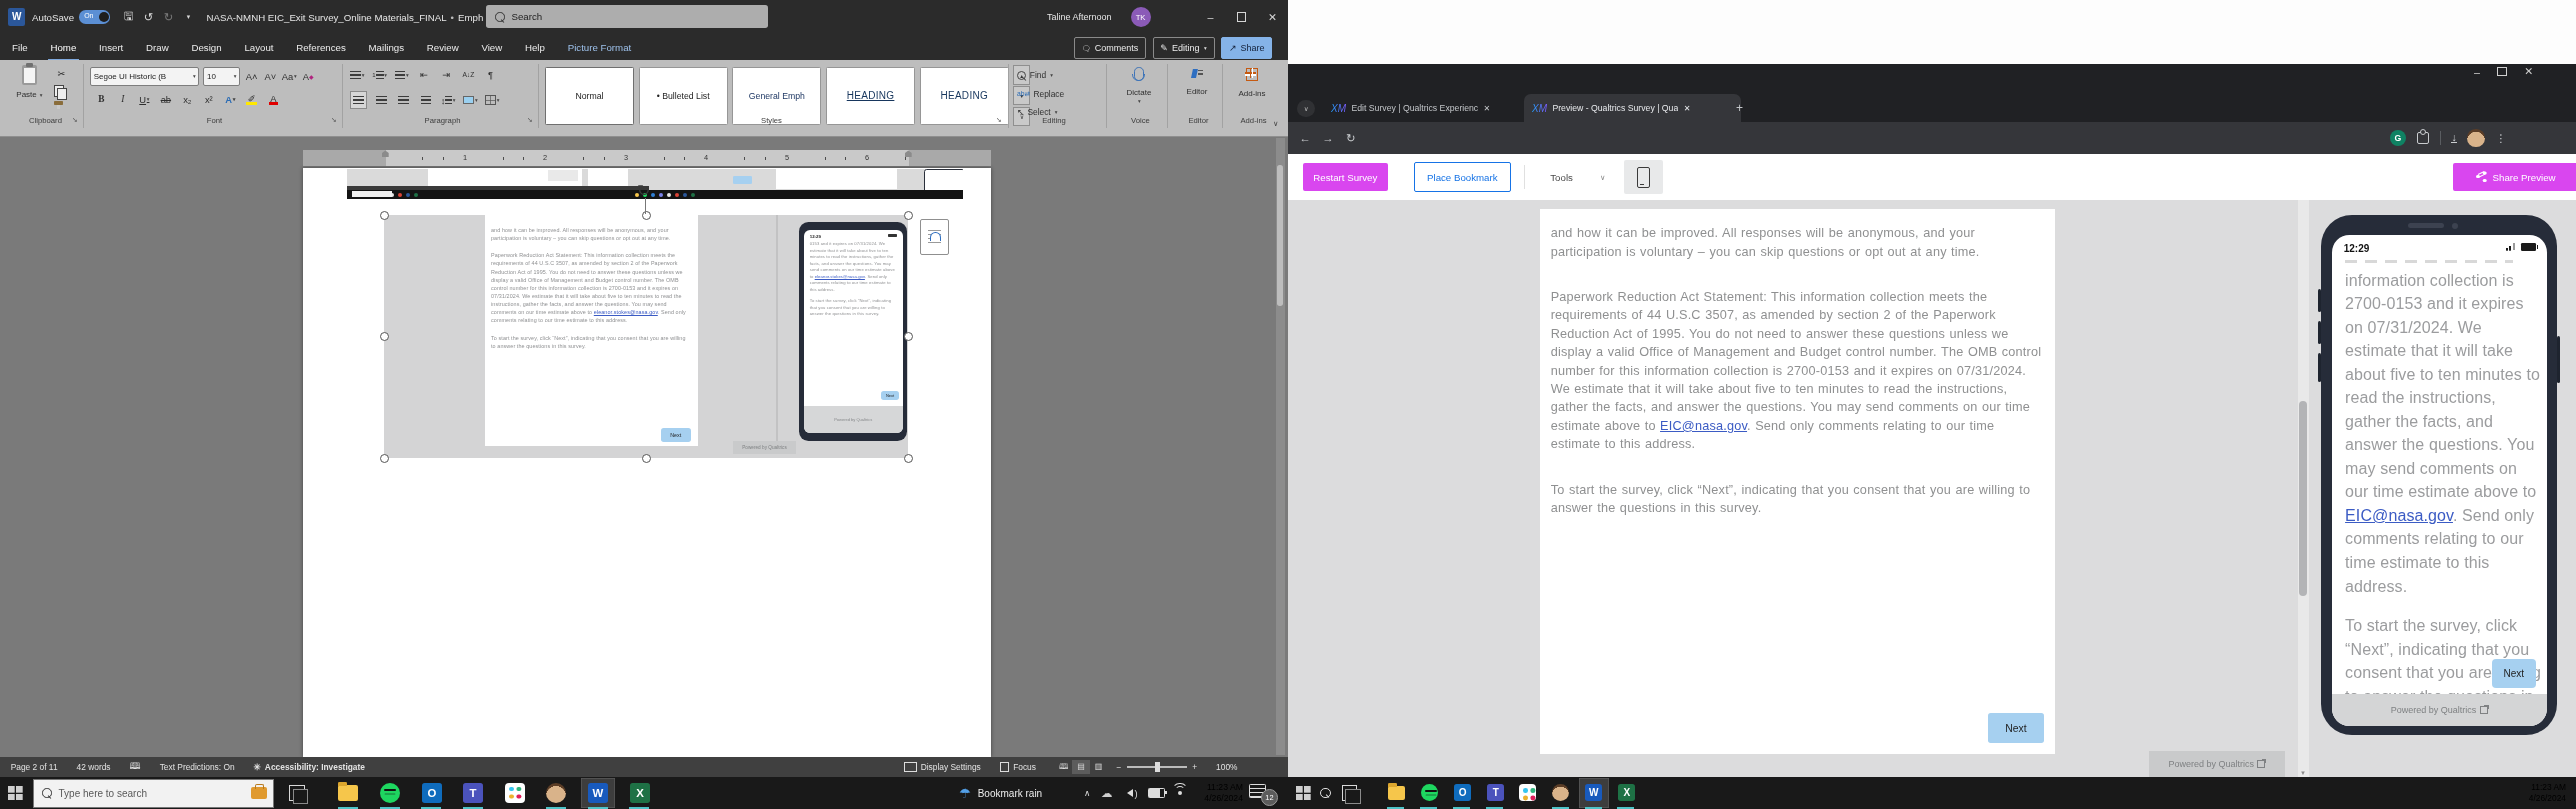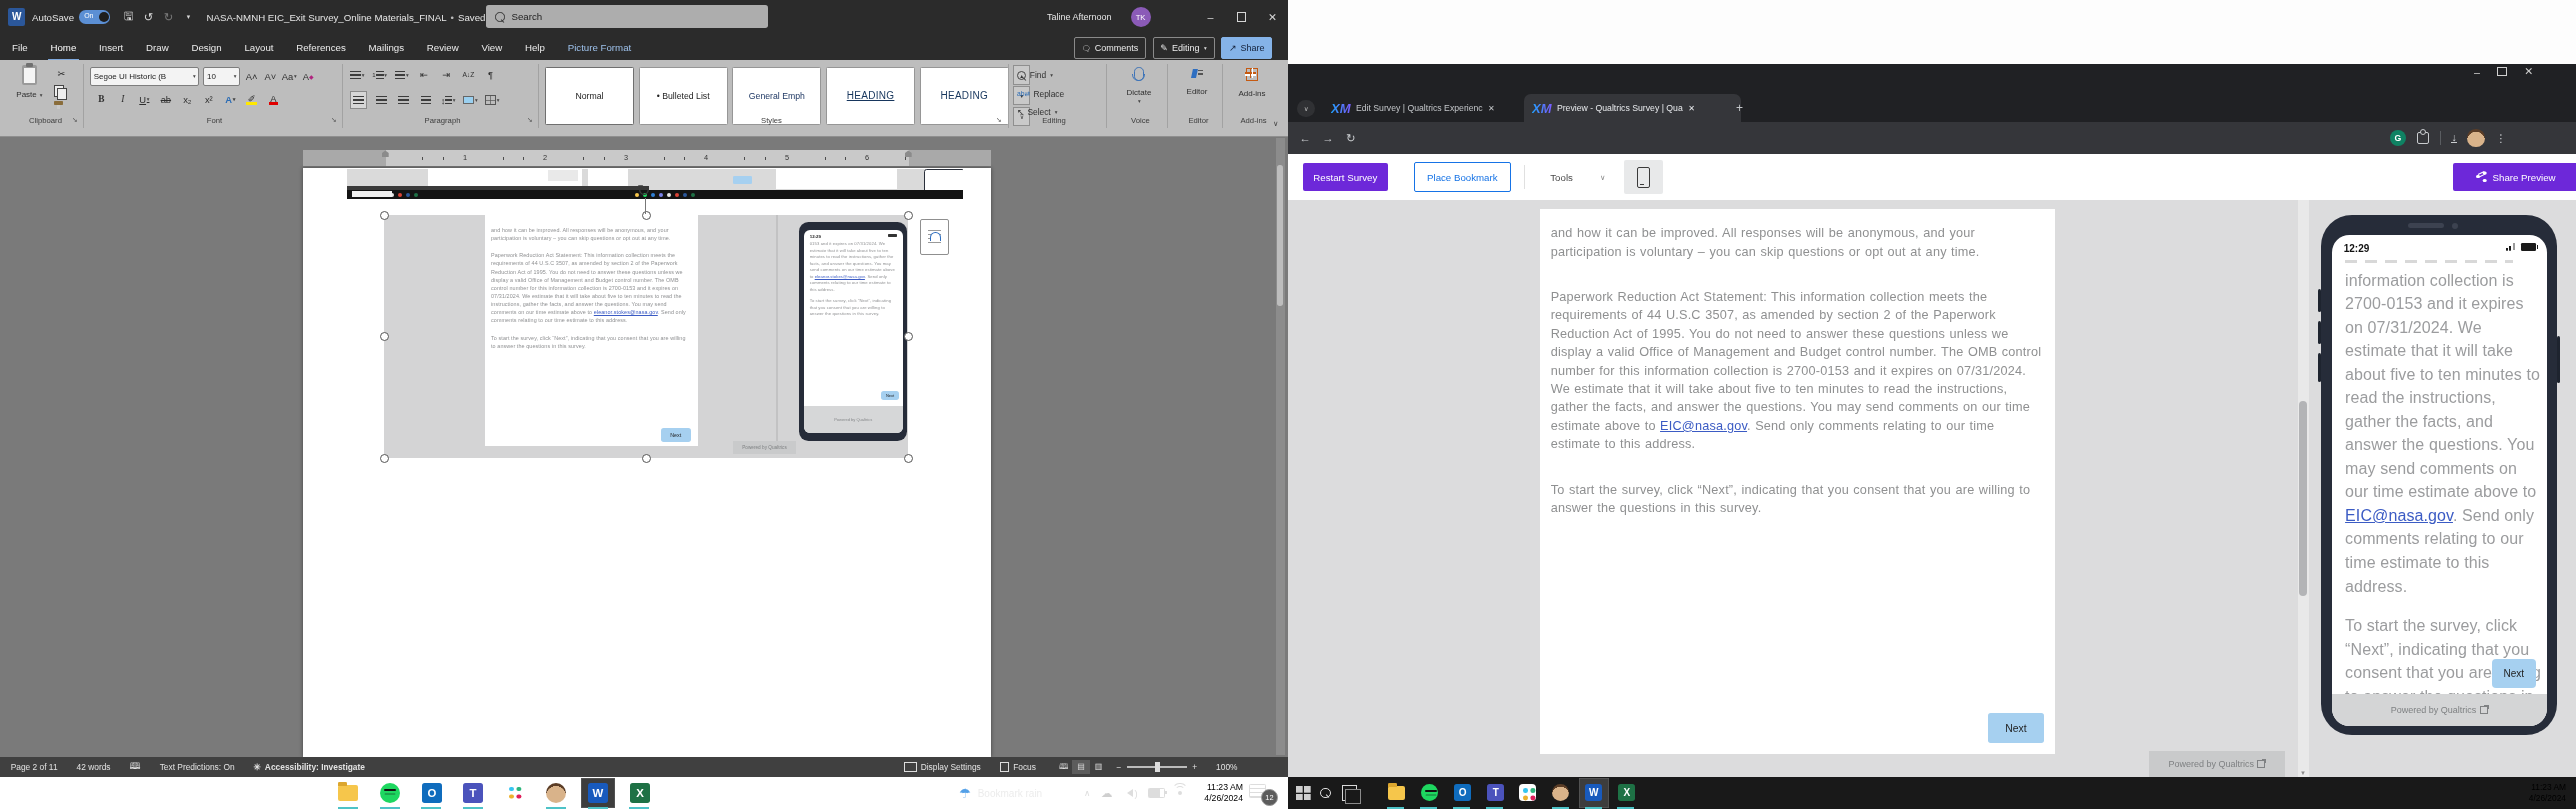--- a/index.html
+++ b/index.html
@@ -123,38 +123,38 @@
   .i-vol{width:0;height:0;border:4.7px solid transparent;border-right:6.7px solid #ddd;position:relative;display:inline-block}
   .i-spk:after{content:")";color:#ddd;font-size:9.4px;margin-left:1.3px}
   .badge12{width:14.8px;height:14.8px;border-radius:50%;background:#5c5c5c;border:0.7px solid #9a9a9a;color:#fff;
            font-size:7.4px;display:flex;align-items:center;justify-content:center}
 
   
   .cr-top{left:1288px;top:64px;width:1288px;height:29.5px;background:#202124}
   .cr-tabs{left:1288px;top:81px;width:1288px;height:42px;background:#202124}
   .tab{position:absolute;top:13.4px;height:28px;display:flex;align-items:center;gap:5.4px;font-size:8.7px;color:#c3c6c9;padding:0 8px}
   .tab.active{background:#35363a;border-radius:6.7px 6.7px 0 0;color:#e8eaed}
-  .xm{font-weight:bold;font-style:italic;font-size:13px;background:linear-gradient(90deg,#21a1ff,#7b5bff);
+  .xm{font-weight:normal;font-style:italic;font-size:10px;background:linear-gradient(90deg,#21a1ff,#7b5bff);
       -webkit-background-clip:text;background-clip:text;color:transparent}
   .cr-toolbar{left:1288px;top:122px;width:1288px;height:32px;background:#35363a;color:#c9cccf}
   .omnibox{position:absolute;left:94px;top:3.4px;width:953px;height:25.5px;background:#202124;border-radius:12.7px;
            display:flex;align-items:center;padding:0 10.7px;font-size:9px;gap:6.7px}
   .tune{width:9.4px;height:6.7px;display:inline-block;background:
      linear-gradient(#9aa0a6,#9aa0a6) 0 0.7px/9.4px 1.3px no-repeat,
      linear-gradient(#9aa0a6,#9aa0a6) 0 4.7px/9.4px 1.3px no-repeat}
   .cicon{font-size:11.4px;color:#c9cccf;width:23px;text-align:center}
   .gram{width:16px;height:16px;border-radius:50%;background:#0f8263;color:#fff;font-size:8.7px;font-weight:bold;
         display:flex;align-items:center;justify-content:center}
   .puzz{width:10.7px;height:10.7px;border:1.3px solid #c9cccf;border-radius:2px;position:relative;display:inline-block}
   .puzz:before{content:"";position:absolute;left:2.7px;top:-4px;width:4px;height:4px;border-radius:50%;background:#35363a;border:1.3px solid #c9cccf}
 
   
   .qbar{left:1288px;top:154px;width:1288px;height:46px;background:#fff;border-bottom:0.7px solid #e2e2e2}
   .qbtn{height:28px;border-radius:2px;display:flex;align-items:center;justify-content:center;font-size:9.7px;gap:5.4px}
-  .qblue{background:#6d28d9;color:#fff}
+  .qblue{background:#d946ef;color:#fff}
   .qout{background:#fff;border:0.7px solid #1673e6;color:#1673e6}
   .qcontent{left:1288px;top:200px;width:1288px;height:577px;background:#dcdcdd}
   .survey-card{position:absolute;left:252px;top:9.4px;width:515px;height:545px;background:#fff}
   .survey-text{position:absolute;left:10.7px;top:14.8px;width:495px;font-size:12.7px;line-height:1.45;
                color:#8f9091;letter-spacing:0.2px;word-spacing:0.7px}
   .survey-text p{margin:0 0 27px 0}
   .share-nodes{width:10.7px;height:10.7px;position:relative;display:inline-block}
   .share-nodes:before{content:"";position:absolute;width:3.4px;height:3.4px;border-radius:50%;background:#fff;
      left:0;top:3.4px;box-shadow:6.7px -3.4px 0 #fff,6.7px 4px 0 #fff}
   .share-nodes:after{content:"";position:absolute;left:1.3px;top:2.7px;width:6.7px;height:1.1px;background:#fff;
@@ -189,21 +189,21 @@
     <span class="toggle" style="margin:0 8px 0 5.4px">
         <b>On</b>
         <i></i>
       </span>
     <span class="qat">🖫</span>
     <span class="qat">↺</span>
     <span class="qat dim">↻</span>
     <span class="qat" style="font-size:6.7px">▾</span>
     <span style="margin-left:8px">NASA-NMNH EIC_Exit Survey_Online Materials_FINAL</span>
     <span style="margin:0 4px;color:#bbb">•</span>
-    <span>Saved</span>
+    <span>Emph</span>
     <span style="font-size:6px;margin-left:3.4px">▾</span>
     <div class="abs fx w-search">
       <span class="i-mag" style="margin:0 6.7px 0 9.4px;color:#333"></span>
       <span>Search</span>
     </div>
     <div class="abs fx" style="left:1047px;top:0;height:34px">
       <span style="font-size:9px">Taline Afternoon</span>
       <span class="avatar" style="margin-left:19px">TK</span>
     </div>
     <div class="abs fx" style="left:1195px;top:0">
@@ -532,20 +532,31 @@
       <span class="viewico">▥</span>
       <span class="sb-item" style="margin:0 0 0 9.4px">−</span>
       <span style="position:relative;width:60px;height:1.3px;background:#bbb;margin:0 5.4px;display:inline-block">
           <span style="position:absolute;left:28px;top:-4px;width:4.7px;height:9.4px;background:#ddd"></span>
         </span>
       <span class="sb-item">+</span>
       <span>100%</span>
     </div>
   </div>
 
+  <div class="abs fx taskbar" style="left:0">
+    <span class="start" style="margin:0 10.7px 0 8px"></span>
+    <div class="fx tsearch" style="width:239px;height:27px">
+      <span class="i-mag" style="margin:0 6.7px 0 8px;color:#333"></span>
+      <span>Type here to search</span>
+      <span style="margin-left:auto;margin-right:6.7px;width:16px;height:12px;background:#e09a2f;border-radius:2px;position:relative">
+          <span style="position:absolute;left:4.7px;top:-2.7px;width:6.7px;height:3.4px;border:1.3px solid #b87a1e;border-bottom:none;border-radius:2px 2px 0 0"></span>
+        </span>
+    </div>
+    <span class="tv" style="margin:0 0 0 14.8px"></span>
+  </div>
 
   <div class="appcell" style="left:331px">
       <span class="folder"></span>
     </div>
   <div class="underl" style="left:338px"></div>
   <div class="appcell" style="left:373px">
       <span class="spotify"></span>
     </div>
   <div class="underl" style="left:380px"></div>
   <div class="appcell" style="left:415px">

